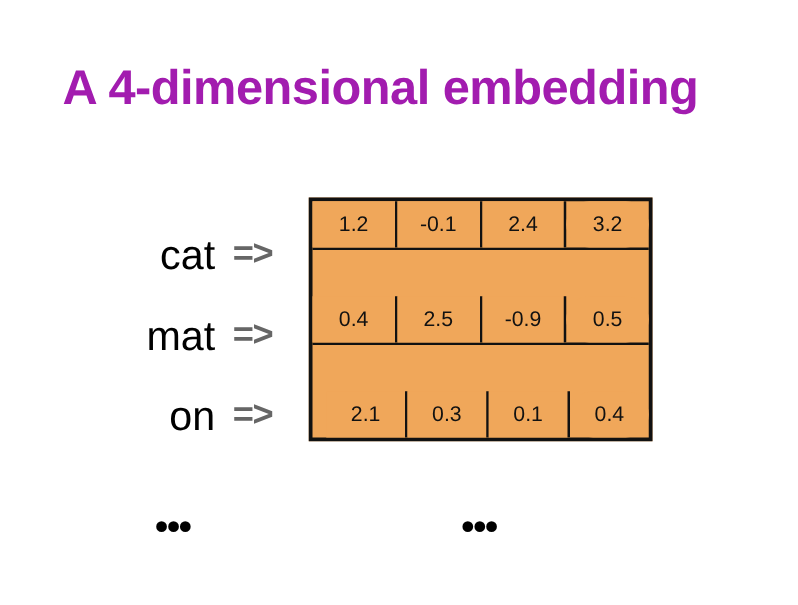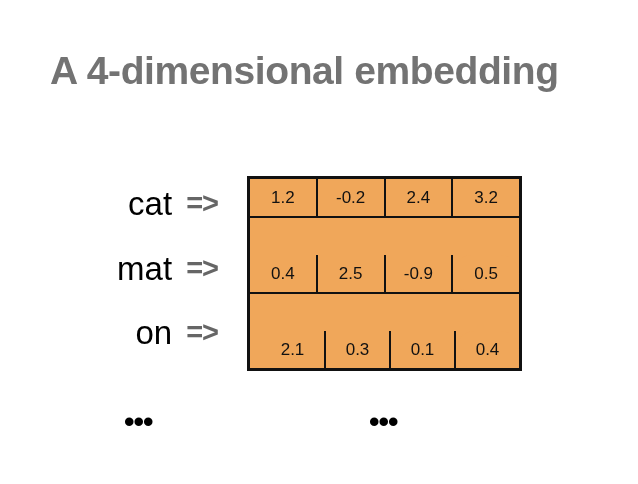--- a/index.html
+++ b/index.html
@@ -26,21 +26,21 @@
 
   
   #slide-title {
     position: absolute;
     left: 50px;
     top: 48px;
     width: 560px;
     font-size: 39px;
     font-weight: bold;
     line-height: 46px;
-    color: #737373;
+    color: #a21caf;
     letter-spacing: -0.4px;
     white-space: nowrap;
   }
 
   
   #label-column {
     position: absolute;
     left: 40px;
     top: 171px;
     width: 196px;
@@ -71,21 +71,21 @@
     line-height: 29px;
     margin-left: 14px;
     white-space: nowrap;
     letter-spacing: -1px;
   }
 
   
   #embedding-table {
     position: absolute;
     left: 247px;
-    top: 176px;
+    top: 158px;
     width: 275px;
     height: 195px;
     border: 3px solid #111111;
     box-sizing: border-box;
     border-collapse: collapse;
     display: flex;
     flex-direction: column;
     background: #f0a75a;
     gap: 37px;
   }
@@ -159,21 +159,21 @@
       <span class="label-word">on</span>
       <span class="label-arrow">=&gt;</span>
     </div>
 
   </div>
 
   <div id="embedding-table">
 
     <div class="matrix-row">
       <div class="matrix-cell">1.2</div>
-      <div class="matrix-cell">-0.2</div>
+      <div class="matrix-cell">-0.1</div>
       <div class="matrix-cell">2.4</div>
       <div class="matrix-cell">3.2</div>
     </div>
 
     <div class="matrix-row">
       <div class="matrix-cell">0.4</div>
       <div class="matrix-cell">2.5</div>
       <div class="matrix-cell">-0.9</div>
       <div class="matrix-cell">0.5</div>
     </div>

